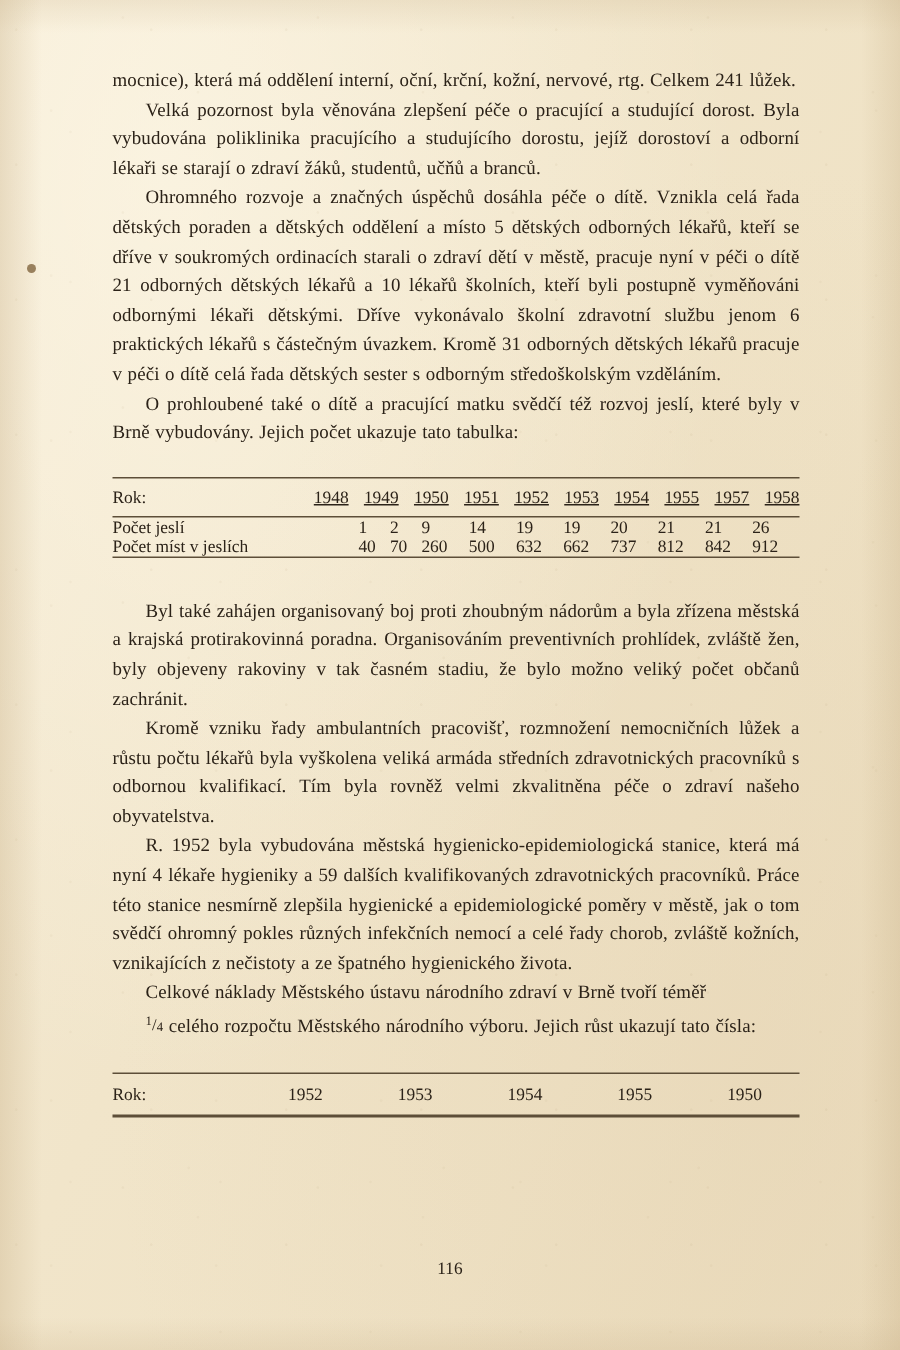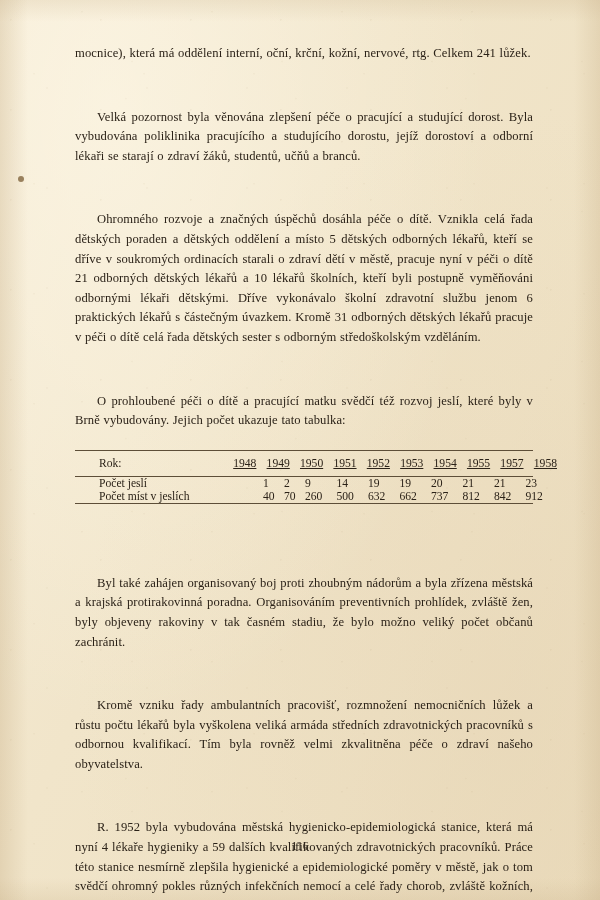--- a/index.html
+++ b/index.html
@@ -61,39 +61,37 @@
     font-size: 12.6px;
     line-height: 19.6px;
     text-align: justify;
     text-justify: inter-word;
     letter-spacing: 0.1px;
     word-spacing: 0.4px;
     color: #2b2218;
   }
   p.indent {
     text-indent: 22px;
-    margin-top: 44px;
   }
   .fraction {
     display: inline-block;
     font-size: 11px;
     position: relative;
     top: -1px;
   }
   .fraction sup { font-size: 8.5px; vertical-align: 0.45em; }
   .fraction sub { font-size: 8.5px; vertical-align: -0.05em; }
 
   
   .tbl-wrap { width: 458px; }
   table.data {
     width: 100%;
     border-collapse: collapse;
     font-size: 11.6px;
     color: #2b2218;
-    margin-left: 24px;
   }
   table.data th, table.data td {
     padding: 0;
     font-weight: normal;
     white-space: nowrap;
   }
   .rule {
     height: 0;
     border-top: 1.1px solid #5d4e38;
     width: 100%;
@@ -151,21 +149,21 @@
   <div class="margin-dot"></div>
 
   <div class="content">
 
     <p class="para">mocnice), která má oddělení interní, oční, krční, kožní, nervové, rtg. Celkem 241 lůžek.</p>
 
     <p class="para indent">Velká pozornost byla věnována zlepšení péče o pracující a studující dorost. Byla vybudována poliklinika pracujícího a studujícího dorostu, jejíž dorostoví a odborní lékaři se starají o zdraví žáků, studentů, učňů a branců.</p>
 
     <p class="para indent">Ohromného rozvoje a značných úspěchů dosáhla péče o dítě. Vznikla celá řada dětských poraden a dětských oddělení a místo 5 dětských odborných lékařů, kteří se dříve v soukromých ordinacích starali o zdraví dětí v městě, pracuje nyní v péči o dítě 21 odborných dětských lékařů a 10 lékařů školních, kteří byli postupně vyměňováni odbornými lékaři dětskými. Dříve vykonávalo školní zdravotní službu jenom 6 praktických lékařů s částečným úvazkem. Kromě 31 odborných dětských lékařů pracuje v péči o dítě celá řada dětských sester s odborným středoškolským vzděláním.</p>
 
-    <p class="para indent">O prohloubené péči o dítě a pracující matku svědčí též rozvoj jeslí, které byly v Brně vybudovány. Jejich počet ukazuje tato tabulka:</p>
+    <p class="para indent">O prohloubené také o dítě a pracující matku svědčí též rozvoj jeslí, které byly v Brně vybudovány. Jejich počet ukazuje tato tabulka:</p>
 
     <div class="spacer-md"></div>
 
     <div class="tbl-wrap">
       <div class="rule"></div>
       <table class="data" id="table-jesle">
         <thead>
           <tr class="headrow">
             <th class="rowlabel">Rok:</th>
             <th class="num">1948</th>
@@ -188,21 +186,21 @@
             <td class="rowlabel">Počet jeslí</td>
             <td class="num">1</td>
             <td class="num">2</td>
             <td class="num">9</td>
             <td class="num">14</td>
             <td class="num">19</td>
             <td class="num">19</td>
             <td class="num">20</td>
             <td class="num">21</td>
             <td class="num">21</td>
-            <td class="num">23</td>
+            <td class="num">26</td>
           </tr>
           <tr class="bodyrow">
             <td class="rowlabel">Počet míst v jeslích</td>
             <td class="num">40</td>
             <td class="num">70</td>
             <td class="num">260</td>
             <td class="num">500</td>
             <td class="num">632</td>
             <td class="num">662</td>
             <td class="num">737</td>
@@ -216,20 +214,21 @@
     </div>
 
     <div class="spacer-lg"></div>
 
     <p class="para indent">Byl také zahájen organisovaný boj proti zhoubným nádorům a byla zřízena městská a krajská protirakovinná poradna. Organisováním preventivních prohlídek, zvláště žen, byly objeveny rakoviny v tak časném stadiu, že bylo možno veliký počet občanů zachránit.</p>
 
     <p class="para indent">Kromě vzniku řady ambulantních pracovišť, rozmnožení nemocničních lůžek a růstu počtu lékařů byla vyškolena veliká armáda středních zdravotnických pracovníků s odbornou kvalifikací. Tím byla rovněž velmi zkvalitněna péče o zdraví našeho obyvatelstva.</p>
 
     <p class="para indent">R. 1952 byla vybudována městská hygienicko-epidemiologická stanice, která má nyní 4 lékaře hygieniky a 59 dalších kvalifikovaných zdravotnických pracovníků. Práce této stanice nesmírně zlepšila hygienické a epidemiologické poměry v městě, jak o tom svědčí ohromný pokles různých infekčních nemocí a celé řady chorob, zvláště kožních, vznikajících z nečistoty a ze špatného hygienického života.</p>
 
+    <p class="para indent"><span>Celkové náklady Městského ústavu národního zdraví v Brně tvoří téměř</span><br><span class="fraction"><sup>1</sup>/<sub>4</sub></span><span> celého rozpočtu Městského národního výboru. Jejich růst ukazují tato čísla:</span></p>
 
     <div class="spacer-md"></div>
 
     <div class="tbl-wrap">
       <div class="rule"></div>
       <table class="data" id="table-naklad">
         <thead>
           <tr class="headrow">
             <th class="rowlabel">Rok:</th>
             <th>1952</th>

